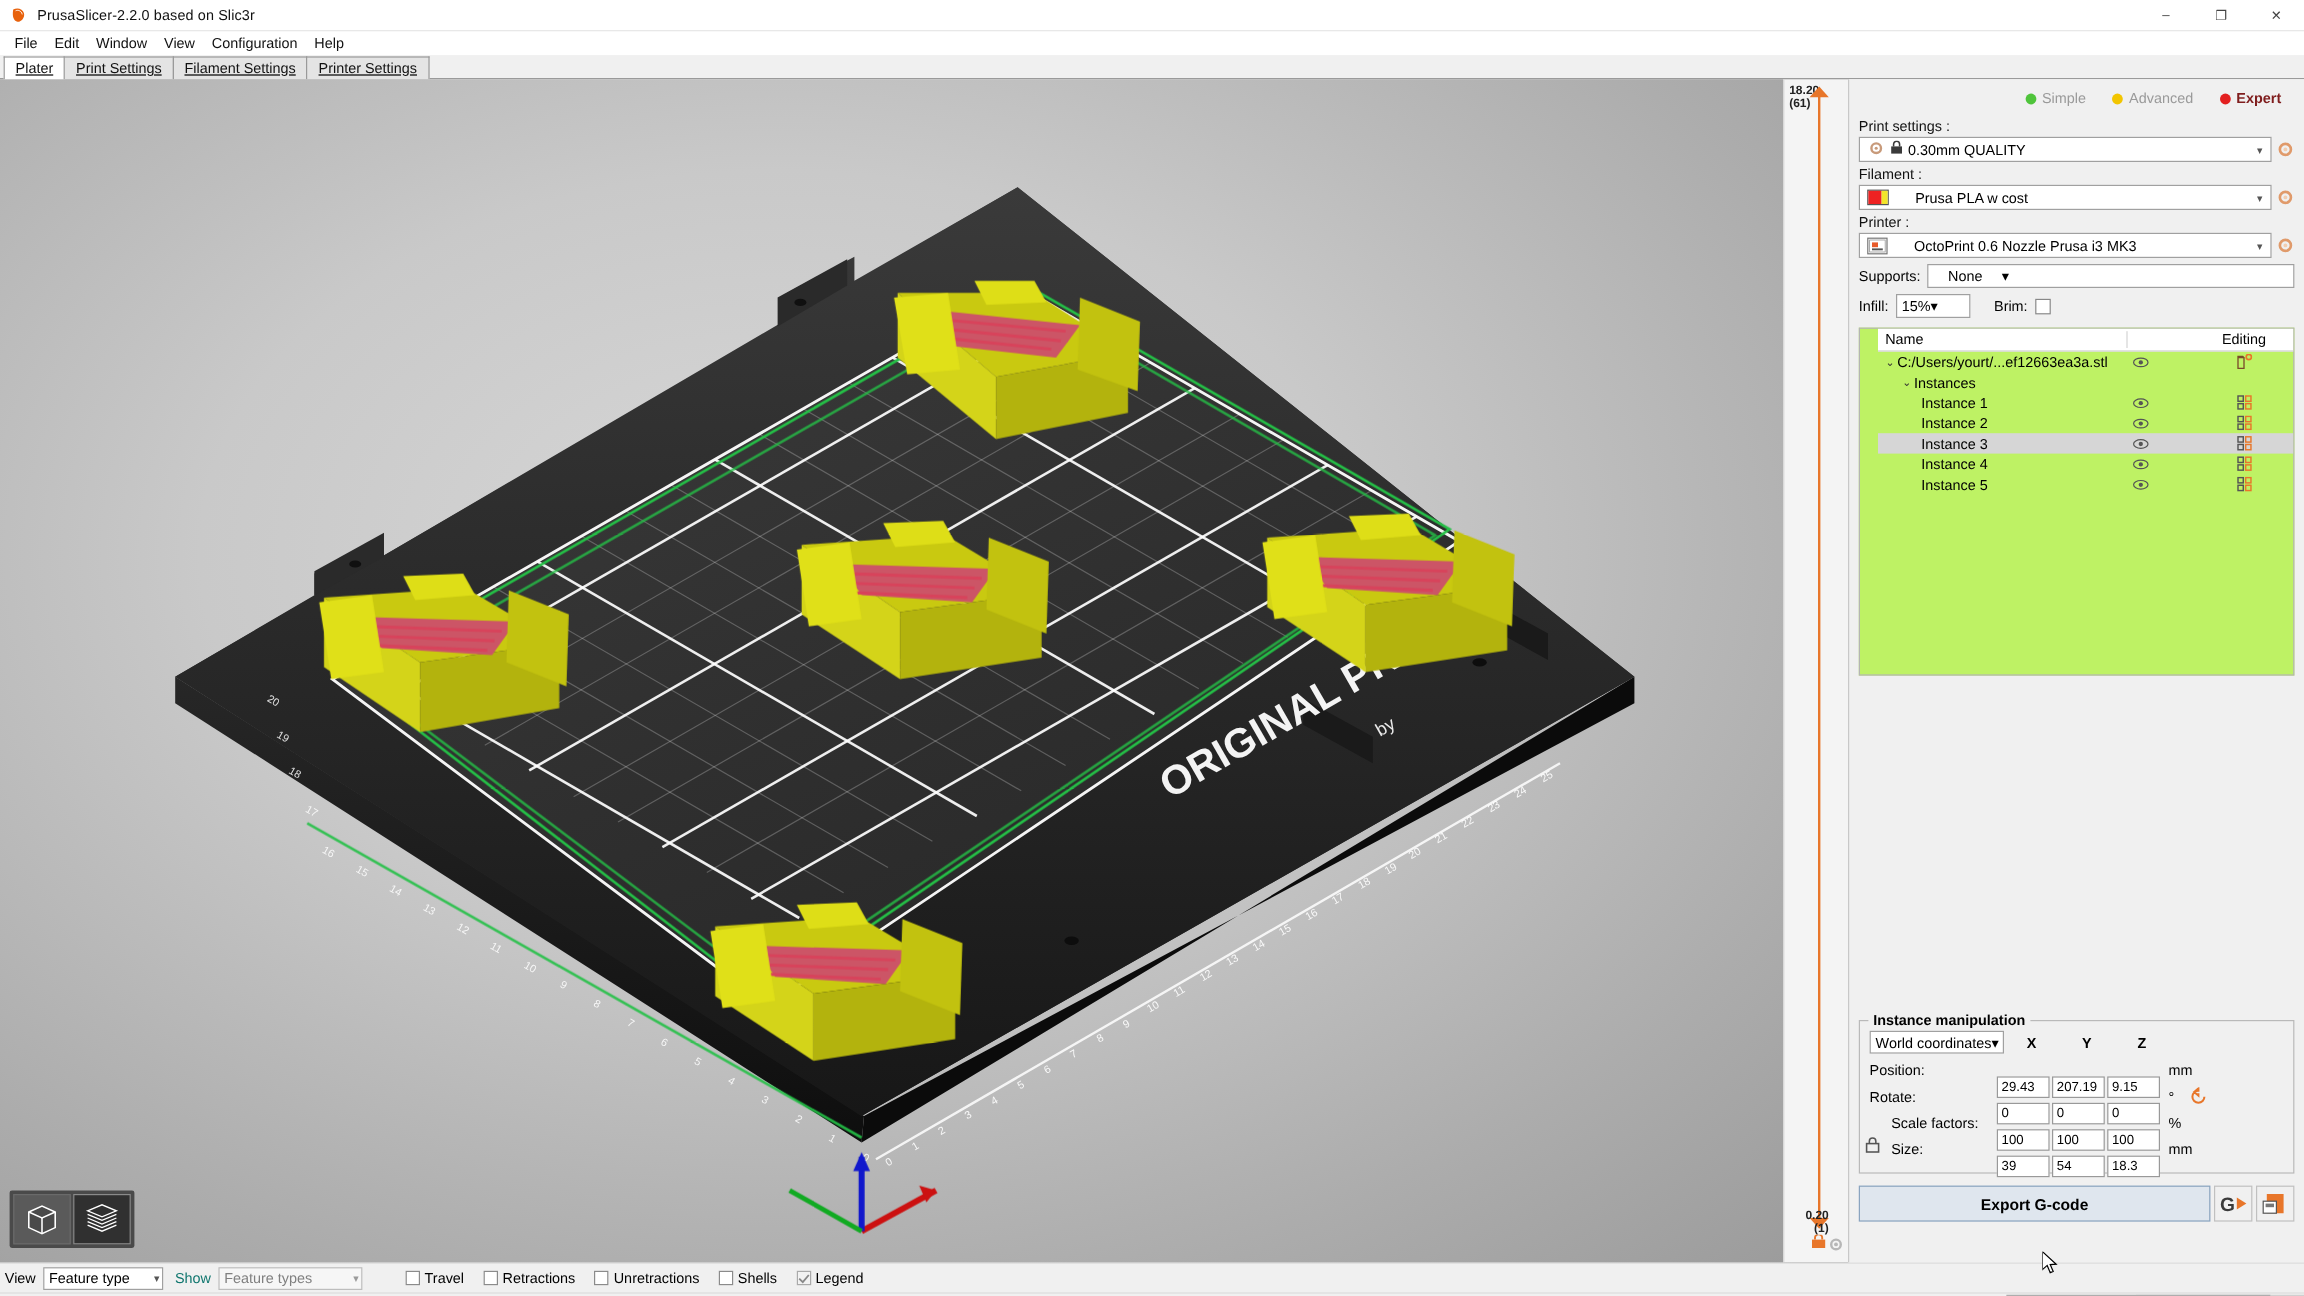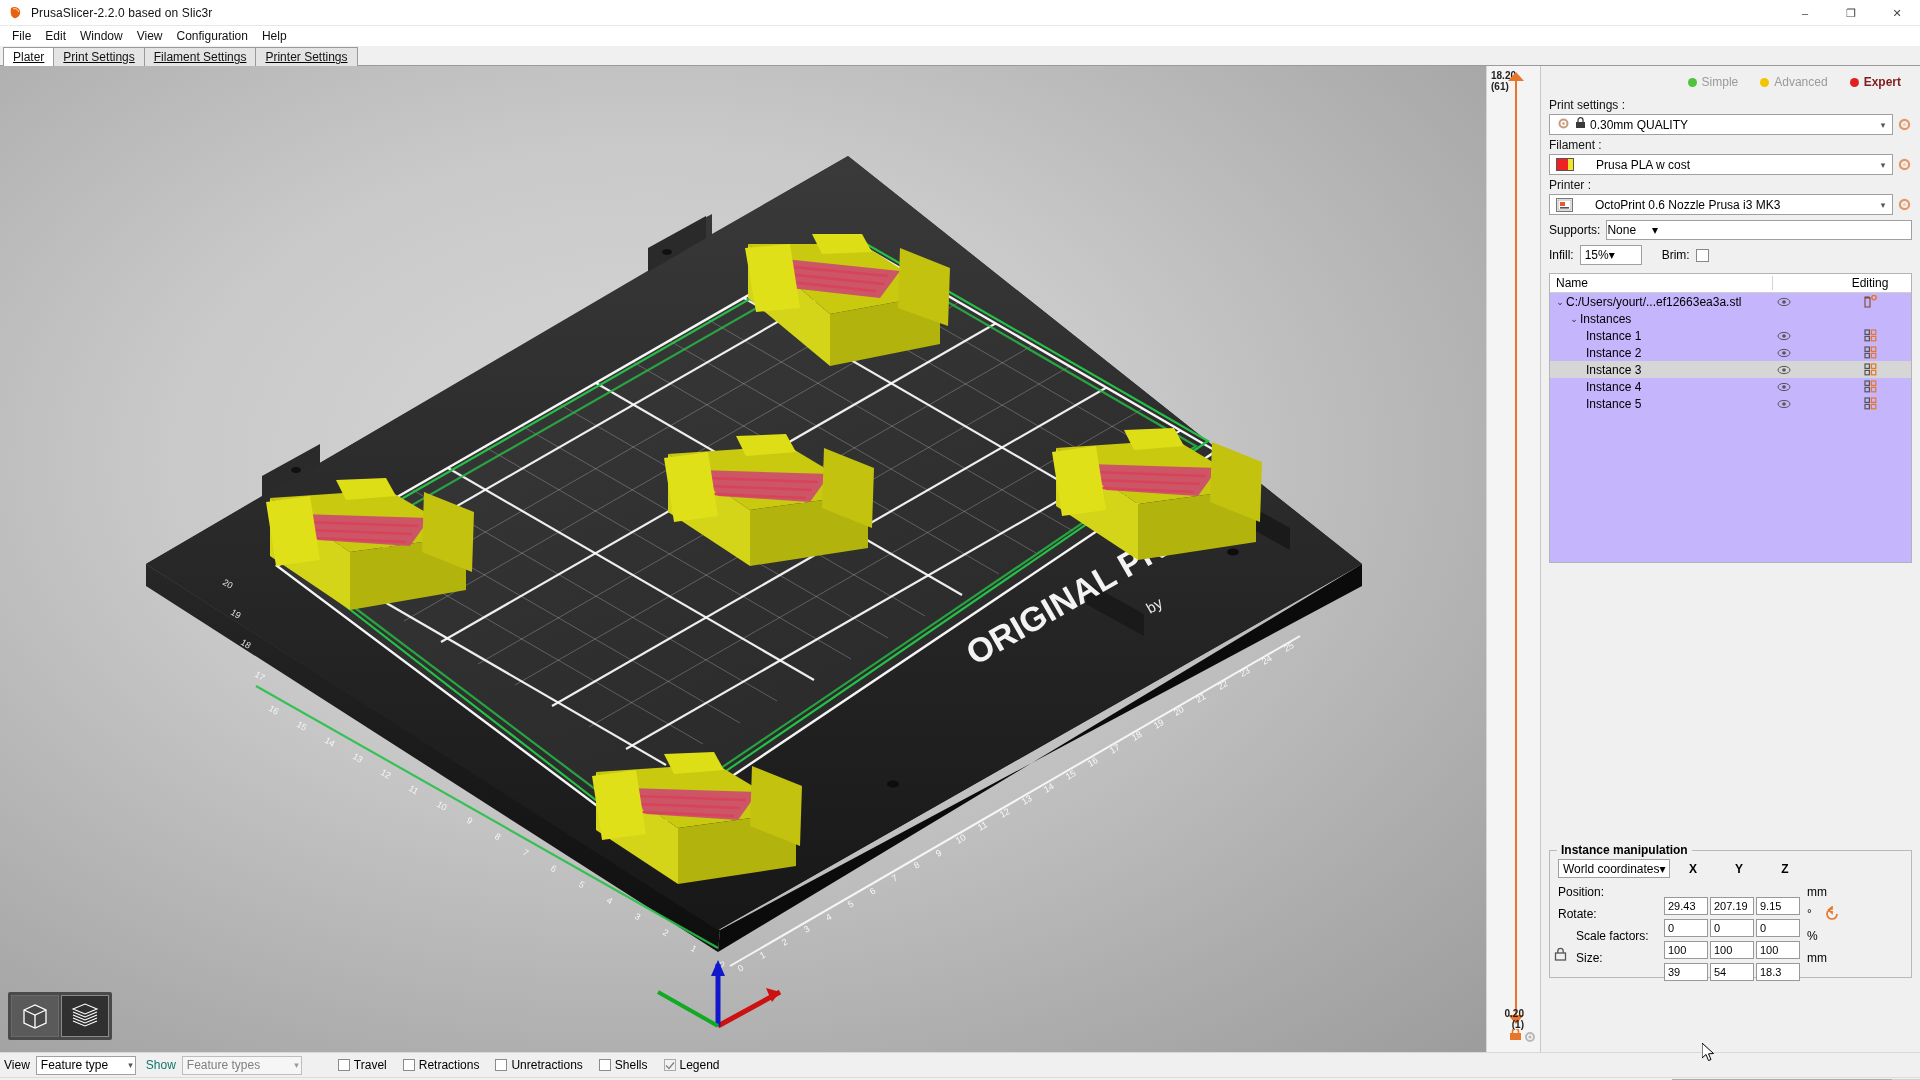--- a/index.html
+++ b/index.html
@@ -111,26 +111,26 @@
   }
   .combo-text { padding-left: 4px; }
   .gear-ico { width: 15px; height: 15px; flex: 0 0 15px; }
 
   .swatch-ico { width: 18px; height: 13px; display:flex; margin-left:2px; border:1px solid #555;}
   .printer-ico { width: 17px; height: 14px; margin-left: 2px; border: 1px solid #777; background:#fff; position:relative;}
 
   #supports-row, #infill-row { display: flex; align-items: center; gap: 6px; margin-top: 5px; }
   .small-label { font-size: 12px; }
   .combo-small { width: 62px; height: 20px; background: #fff; border: 1px solid #a0a0a0; position: relative; font-size: 12px; display:flex; align-items:center; padding-left:4px;}
-  .combo-wide { flex:1; height: 20px; background: #fff; border: 1px solid #a0a0a0; position: relative; font-size: 12px; display:flex; align-items:center; padding-left:0;gap:16px;}
+  .combo-wide { flex:1; height: 20px; background: #fff; border: 1px solid #a0a0a0; position: relative; font-size: 12px; display:flex; align-items:center; padding-left:16px;gap:16px;}
   .chk { width: 13px; height: 13px; border: 1px solid #888; background: #fff; display:inline-block;}
 
   
   #objlist {
-    margin-top: 8px; background: #c4b5fd; border: 1px solid #b4b4b4; height: 290px; position: relative;
+    margin-top: 8px; background: #bef264; border: 1px solid #b4b4b4; height: 290px; position: relative; padding-left: 15px;
   }
   #objlist-head { display: flex; height: 19px; border-bottom: 1px solid #d0d0d0; background: #fff; font-size: 12px; align-items: center;}
   #objlist-head .c-name { flex: 1; padding-left: 6px; }
   #objlist-head .c-sep { width:1px; height: 14px; background:#d4d4d4; }
   #objlist-head .c-eye { width: 56px; }
   #objlist-head .c-edit { width: 82px; text-align: center; }
   .obj-row { display: flex; align-items: center; height: 17px; font-size: 12px; }
   .obj-row.selected { background: #d6d6d6; }
   .obj-name { flex: 1; display: flex; align-items: center; }
   .obj-eye { width: 56px; display: flex; justify-content: flex-start; padding-left: 4px; }
@@ -792,20 +792,36 @@
       </div>
 
       <span id="lock-ico">
         <svg width="13" height="14" viewBox="0 0 13 14">
             <rect x="1.5" y="6" width="10" height="7" fill="none" stroke="#555" stroke-width="1.3"></rect>
             <path d="M3.8 6 V4 A2.7 2.7 0 0 1 9.2 4 V6" fill="none" stroke="#555" stroke-width="1.3"></path>
           </svg>
       </span>
     </div>
 
+    <div id="export-row">
+      <div id="export-btn">Export G-code</div>
+      <div class="icon-btn">
+        <svg width="24" height="20" viewBox="0 0 24 20">
+          <text x="1" y="16" font-family="Liberation Sans, sans-serif" font-size="16" font-weight="bold" fill="#3a3a3a">G</text>
+          <polygon points="15,5 23,10 15,15" fill="#e8762a"></polygon>
+        </svg>
+      </div>
+      <div class="icon-btn">
+        <svg width="22" height="20" viewBox="0 0 22 20">
+          <polygon points="4,2 18,2 18,18 4,18" fill="#e8762a"></polygon>
+          <rect x="1" y="8" width="11" height="10" fill="#ffffff" stroke="#555" stroke-width="1"></rect>
+          <rect x="3" y="10" width="7" height="3" fill="#777"></rect>
+        </svg>
+      </div>
+    </div>
   </div>
 </div>
 
 <div id="bottombar">
   <span class="lbl">View</span>
   <div class="bb-combo" style="width:100px">
     <span>Feature type</span>
     <span class="caret" style="position:absolute;right:2px;font-size:9px;color:#555">▾</span>
   </div>
   <span class="lbl dim" style="margin-left:4px">Show</span>

